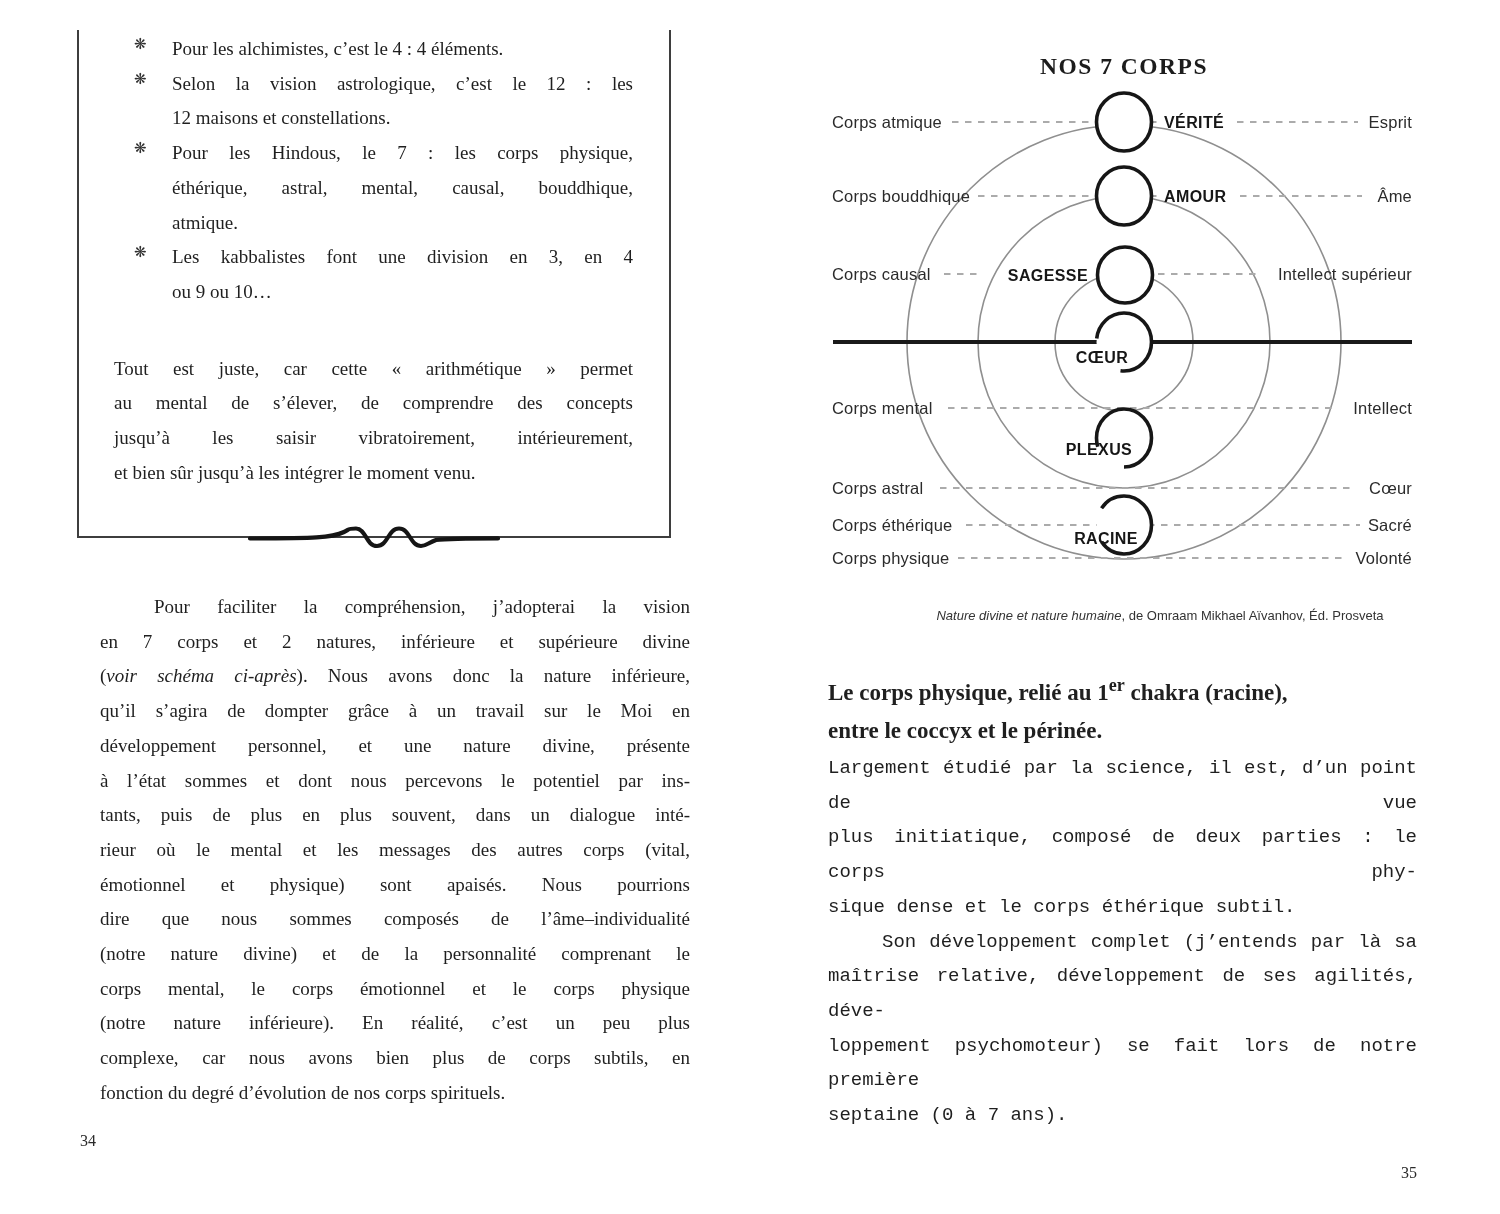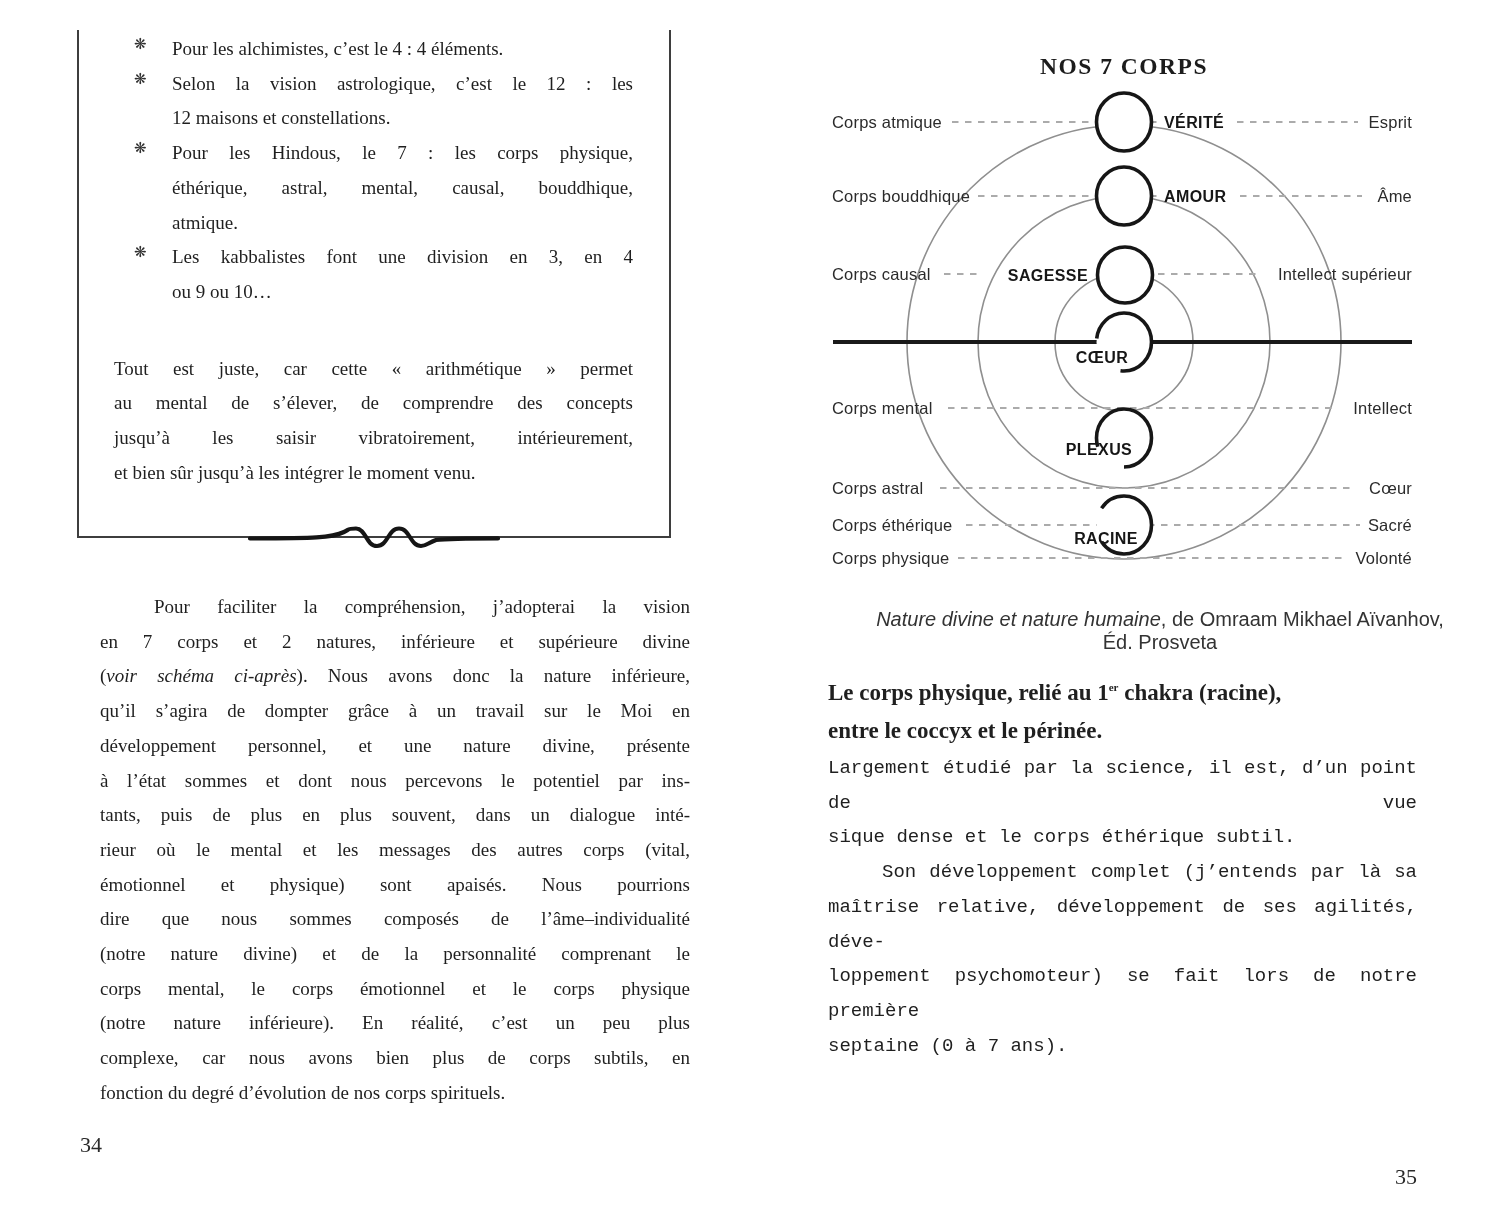--- a/index.html
+++ b/index.html
@@ -37,24 +37,24 @@
   .squiggle{left:244px;top:520px;width:260px;height:40px;}
 
   
   .left-body{left:82px;top:590px;width:590px;margin-left:18px;}
   .right-body{left:828px;top:751px;width:589px;font-family:Liberation Mono, monospace;}
   .right-heading{left:828px;top:674px;width:589px;}
   .right-heading .line{
     font-size:23px;font-weight:bold;line-height:38px;
     text-align:left;text-align-last:left;
   }
-  .right-heading sup{font-size:11px;line-height:0;}
+  .right-heading sup{font-size:18px;line-height:0;}
 
   .page-number{
-    font-size:22px;color:#2a2a2a;
+    font-size:16px;color:#2a2a2a;
   }
 
   
   .diagram-svg{left:770px;top:30px;width:690px;height:585px;}
   .dtitle{
     font-family:"Liberation Serif", serif;font-weight:bold;
     font-size:23.5px;letter-spacing:1.5px;fill:#1c1c1c;
   }
   .dlabel{
     font-family:"Liberation Sans", sans-serif;
@@ -65,21 +65,21 @@
     font-size:16px;font-weight:bold;fill:#161616;letter-spacing:0.4px;
   }
   .dash{stroke:#ababab;stroke-width:2;stroke-dasharray:6.5 6.5;fill:none;}
   .orbit{stroke:#8f8f8f;stroke-width:1.6;fill:none;}
   .ring{stroke:#161616;stroke-width:3.6;fill:#ffffff;}
   .midline{stroke:#1a1a1a;stroke-width:4.2;}
 
   .caption{
     left:860px;top:608px;width:600px;text-align:center;
     font-family:"Liberation Sans", sans-serif;
-    font-size:20px;color:#333333;
+    font-size:13px;color:#333333;
   }
 </style>
 </head>
 <body>
 
 <div class="abs callout serif-text">
   <div>
       <div class="box-item">
         <span class="bullet">❋</span>
         <div class="line last">Pour les alchimistes, c’est le 4 : 4 éléments.</div>
@@ -206,20 +206,21 @@
 
 <div class="abs caption"><i>Nature divine et nature humaine</i><span>, de Omraam Mikhael Aïvanhov, Éd. Prosveta</span></div>
 
 <div class="abs right-heading">
     <div class="line">Le corps physique, relié au 1<sup>er</sup> chakra (racine),</div>
     <div class="line last">entre le coccyx et le périnée.</div>
   </div>
 
 <div class="abs right-body serif-text">
     <div class="line">Largement étudié par la science, il est, d’un point de vue</div>
+    <div class="line">plus initiatique, composé de deux parties : le corps phy-</div>
     <div class="line last">sique dense et le corps éthérique subtil.</div>
     <div class="line indent">Son développement complet (j’entends par là sa</div>
     <div class="line">maîtrise relative, développement de ses agilités, déve-</div>
     <div class="line">loppement psychomoteur) se fait lors de notre première</div>
     <div class="line last">septaine (0 à 7 ans).</div>
   </div>
 
 <div class="abs page-number" style="left:1377px;top:1132px;width:40px;text-align:right;margin-top:32px;">35</div>
 
 </body></html>

